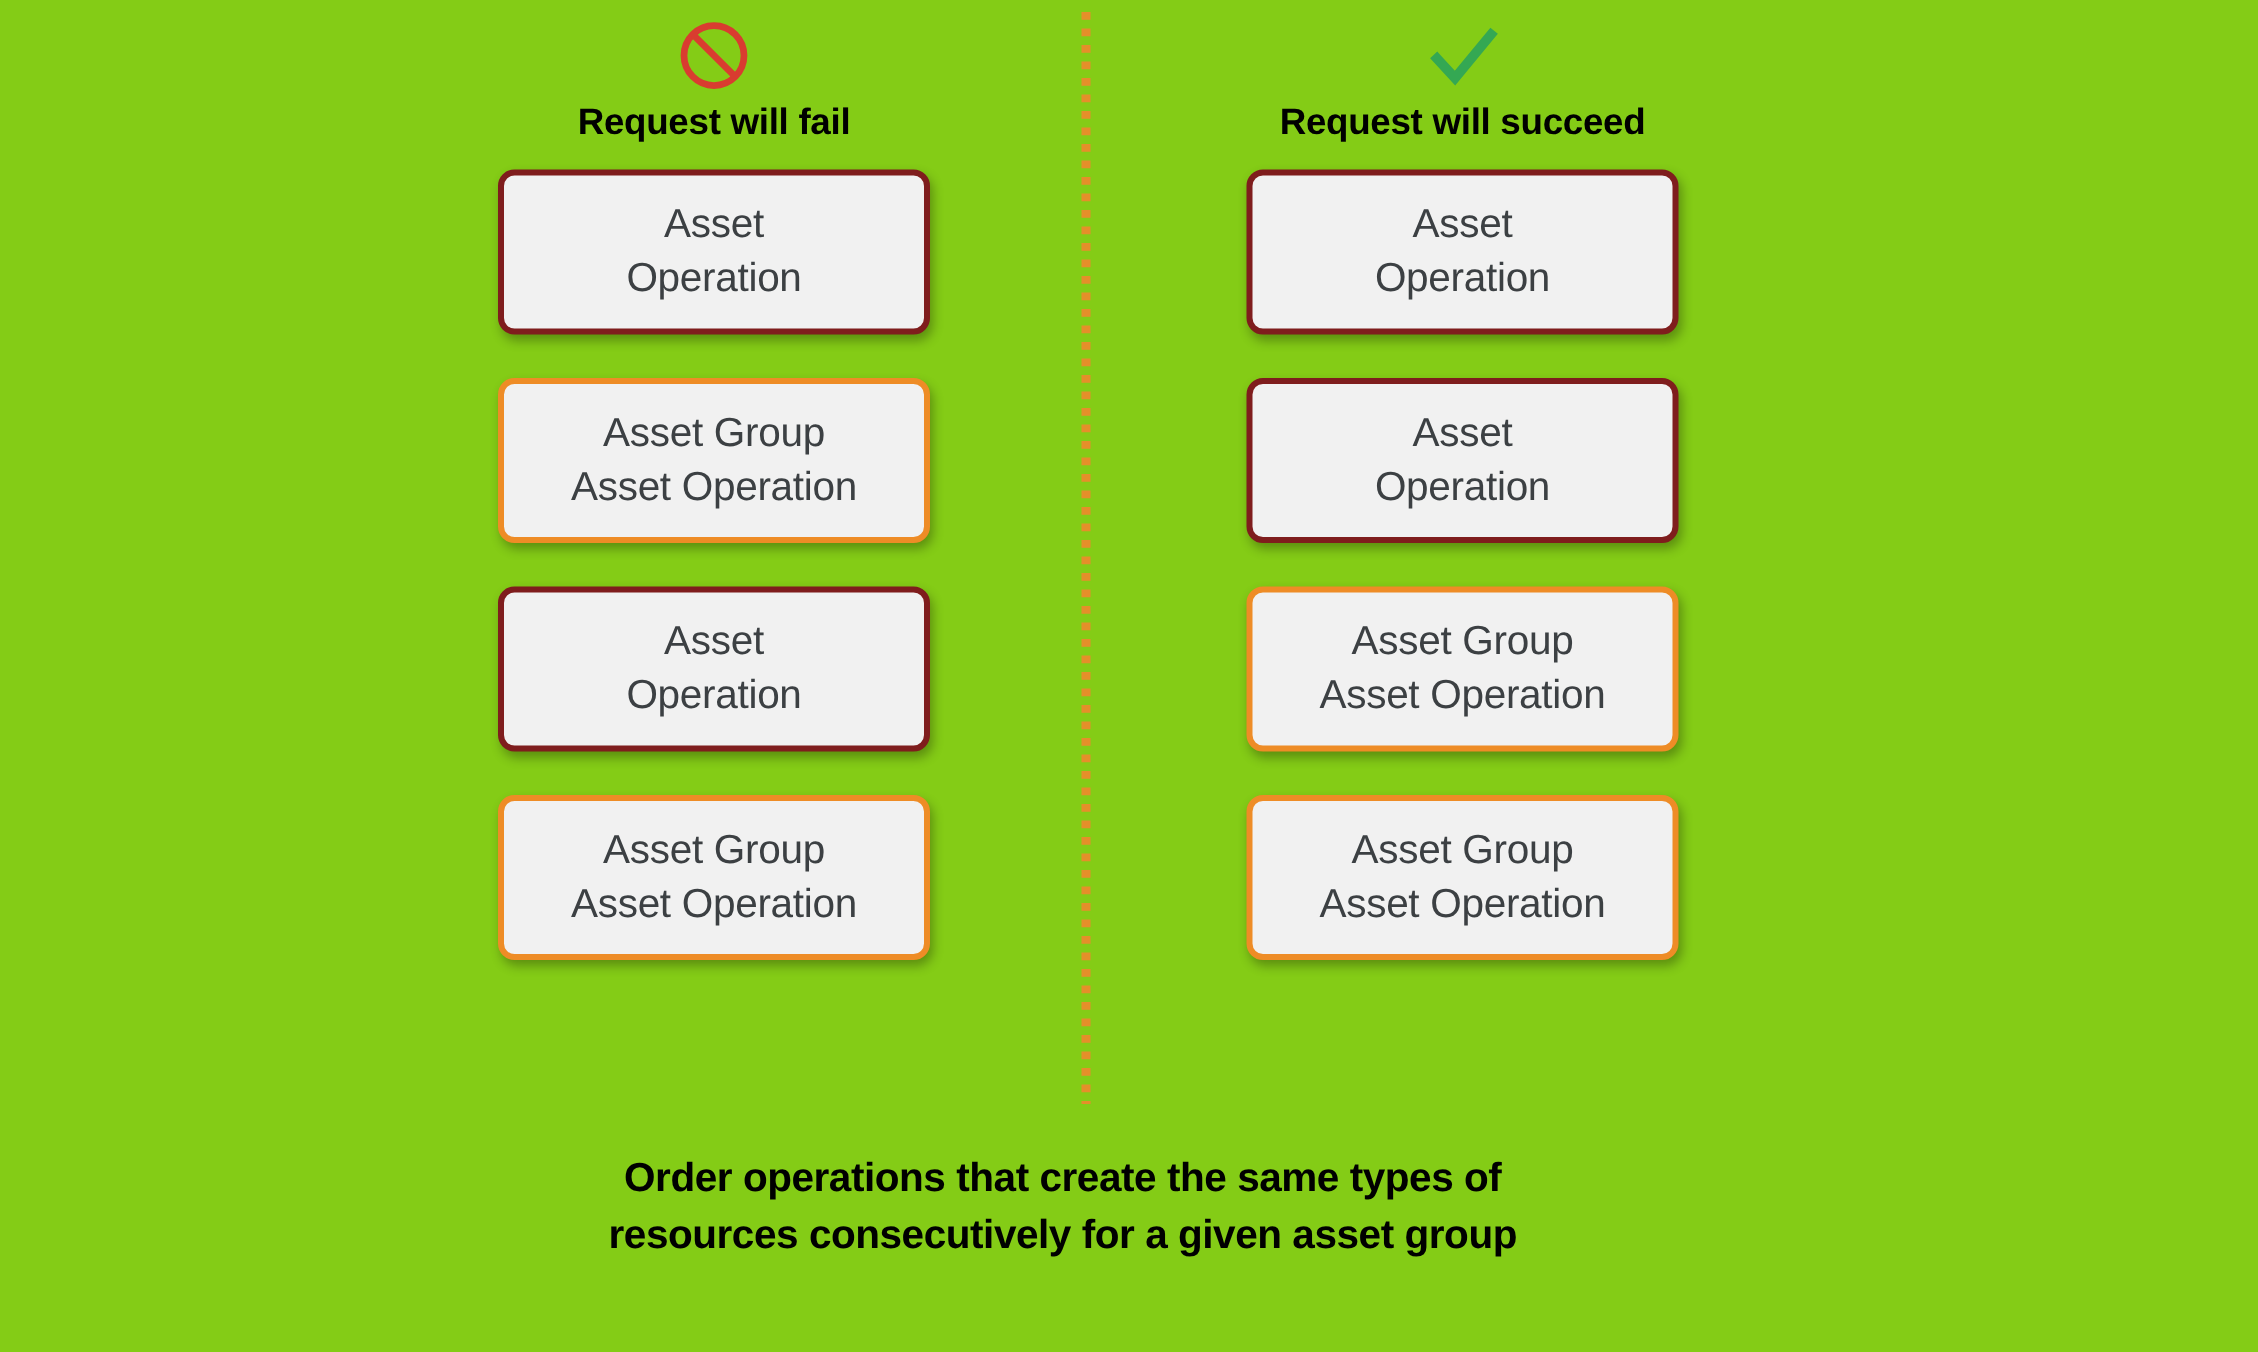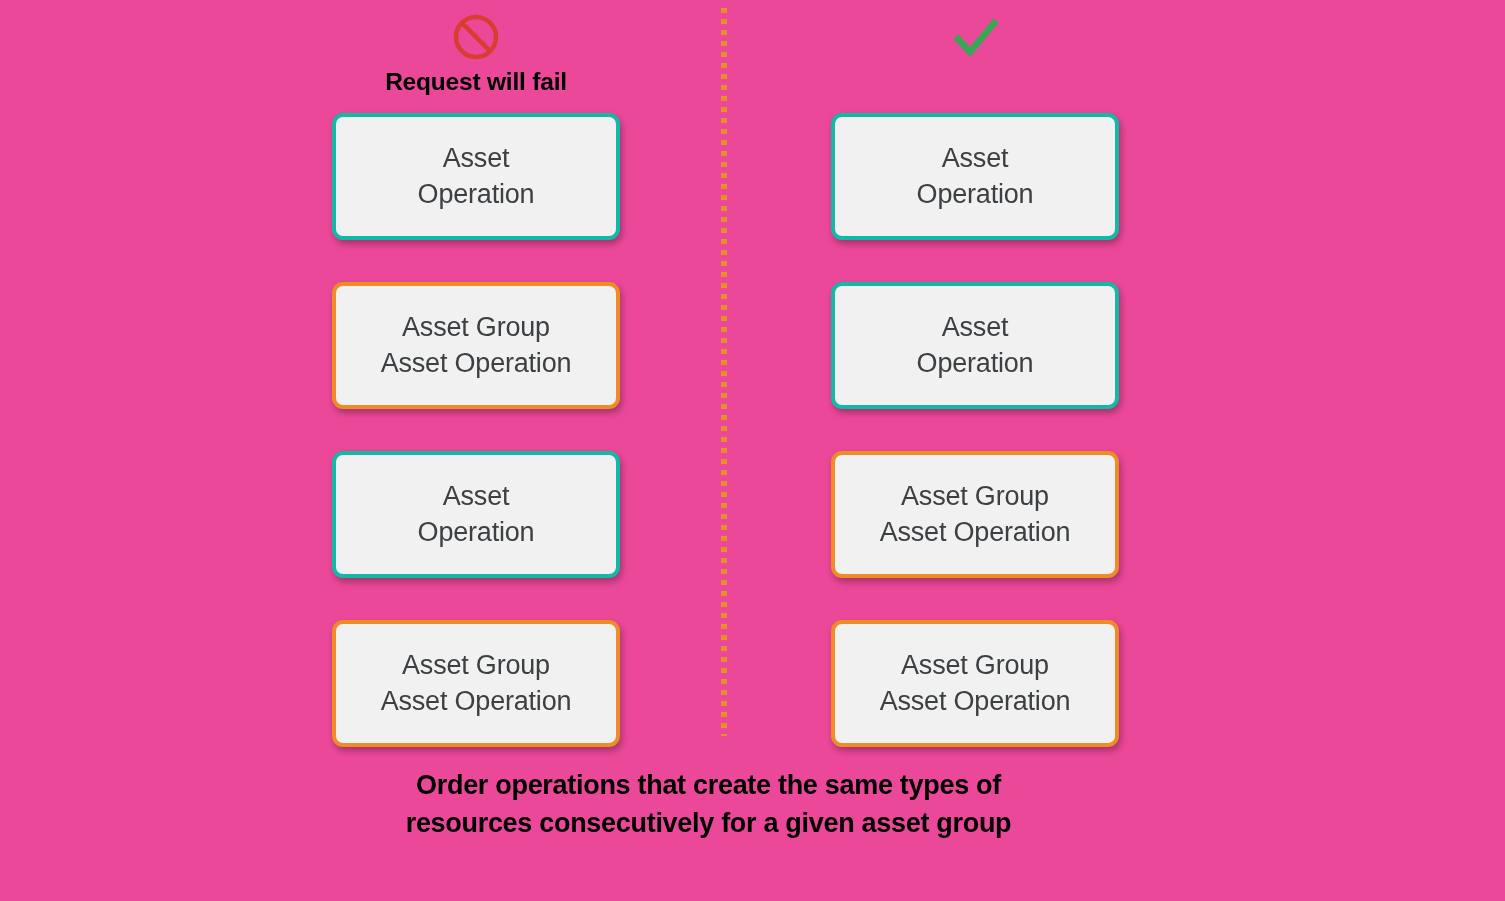--- a/index.html
+++ b/index.html
@@ -9,21 +9,21 @@
     height: 901px;
     background: #ffffff;
     font-family: "Liberation Sans", sans-serif;
     overflow: hidden;
   }
 
   #canvas {
     position: relative;
     width: 1505px;
     height: 901px;
-    background: #ec4899;
+    background: #84cc16;
   }
 
   
   .divider {
     position: absolute;
     left: 721px;
     top: 8px;
     width: 6px;
     height: 728px;
     background-image: linear-gradient(to bottom, #e58f2a 0px, #e58f2a 5px, rgba(255,255,255,0) 5px, rgba(255,255,255,0) 11px);
@@ -67,25 +67,25 @@
   .box-stack {
     position: absolute;
     top: 113px;
     left: 21px;
     width: 288px;
   }
 
   .box {
     position: relative;
     width: 288px;
-    height: 127px;
-    margin-bottom: 42px;
+    height: 110px;
+    margin-bottom: 29px;
     background: #f1f1f1;
     border-radius: 11px;
-    border: 4px solid #14b8a6;
+    border: 4px solid #7f1d1d;
     box-shadow: 2px 4px 7px rgba(0,0,0,0.30);
     display: flex;
     align-items: center;
     justify-content: center;
   }
   .box.orange { border-color: #ee8c26; }
 
   .box-label {
     font-size: 27px;
     font-weight: 500;
@@ -148,20 +148,21 @@
     </div>
 
   </div>
 
   <div class="column succeed">
 
     <div class="col-head">
       <svg class="status-icon" viewBox="0 0 70 50">
         <polyline points="18,27 30,40 54,11" fill="none" stroke="#34a853" stroke-width="6.5" stroke-linecap="square"></polyline>
       </svg>
+      <div class="col-title">Request will succeed</div>
     </div>
 
     <div class="box-stack">
       <div class="box">
         <div class="box-label">Asset
 Operation</div>
       </div>
       <div class="box">
         <div class="box-label">Asset
 Operation</div>

